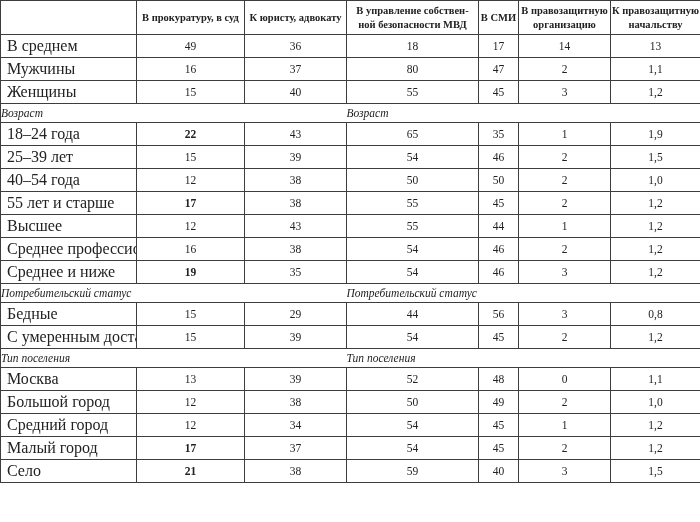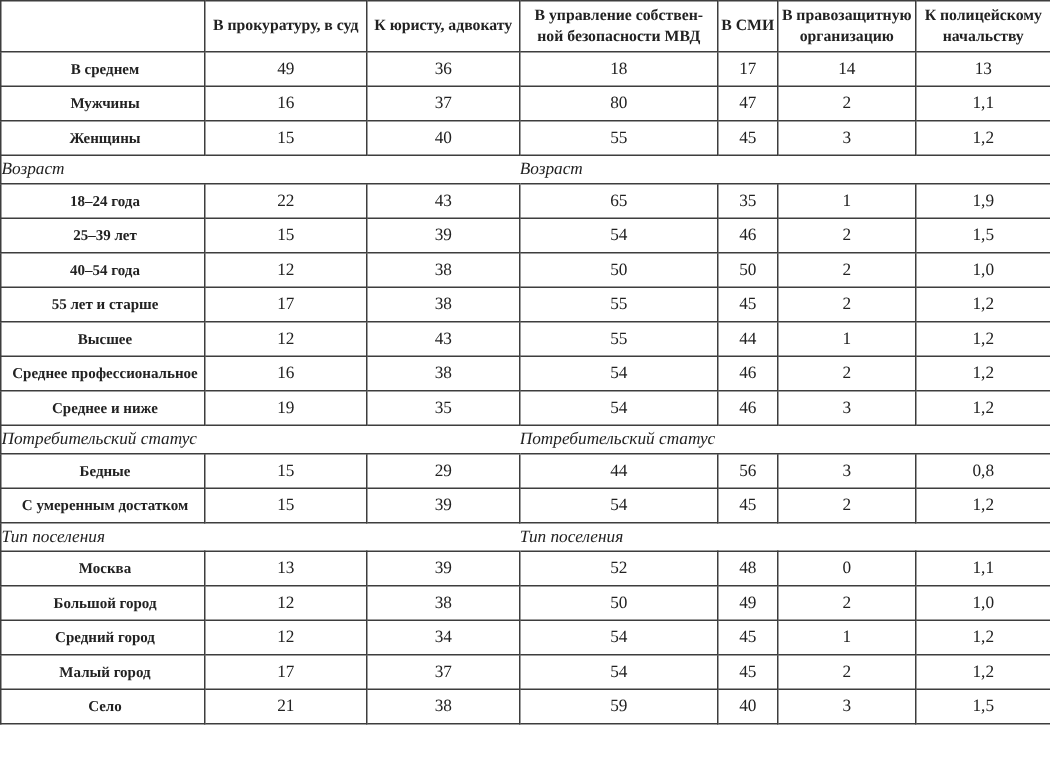--- a/index.html
+++ b/index.html
@@ -29,42 +29,41 @@
     line-height: 1.3;
     text-align: center;
     vertical-align: middle;
     padding: 2px 0;
     white-space: pre-line;
   }
   tr.header-row { height: 34px; }
   tbody tr { height: 23px; }
   tr.section-row { height: 19px; }
   td.label {
-    font-size: 10px;
-    text-align: center;
+    font-size: 16px;
+    text-align: left;
     vertical-align: middle;
     padding: 1px 3px 1px 6px;
     white-space: nowrap;
-    font-weight: bold;
   }
   td.val {
     font-size: 11.5px;
     text-align: center;
     vertical-align: middle;
     padding: 1px 0;
   }
   tr.section-row td {
     font-style: italic;
     font-size: 11.5px;
     vertical-align: middle;
     padding: 1px 0;
   }
   td.sec-left  { border-right: none; }
   td.sec-right { border-left: none; }
-  td.bold { font-weight: normal; margin-top: 36px; }
+  td.bold { font-weight: bold; margin-top: 36px; }
 </style>
 </head>
 <body>
 
 <table class="tbl">
   <colgroup>
     <col style="width:136px">
     <col style="width:108px">
     <col style="width:102px">
     <col style="width:132px">
@@ -75,21 +74,21 @@
   <thead>
       <tr class="header-row">
         <th></th>
         <th>В прокуратуру, в суд</th>
         <th>К юристу, адвокату</th>
         <th>В управление собствен-
 ной безопасности МВД</th>
         <th>В СМИ</th>
         <th>В правозащитную
 организацию</th>
-        <th>К полицейскому
+        <th>К правозащитную
 начальству</th>
       </tr>
     </thead>
   <tbody>
       <tr>
         <td class="label">В среднем</td>
         <td class="val">49</td>
         <td class="val">36</td>
         <td class="val">18</td>
         <td class="val">17</td>

